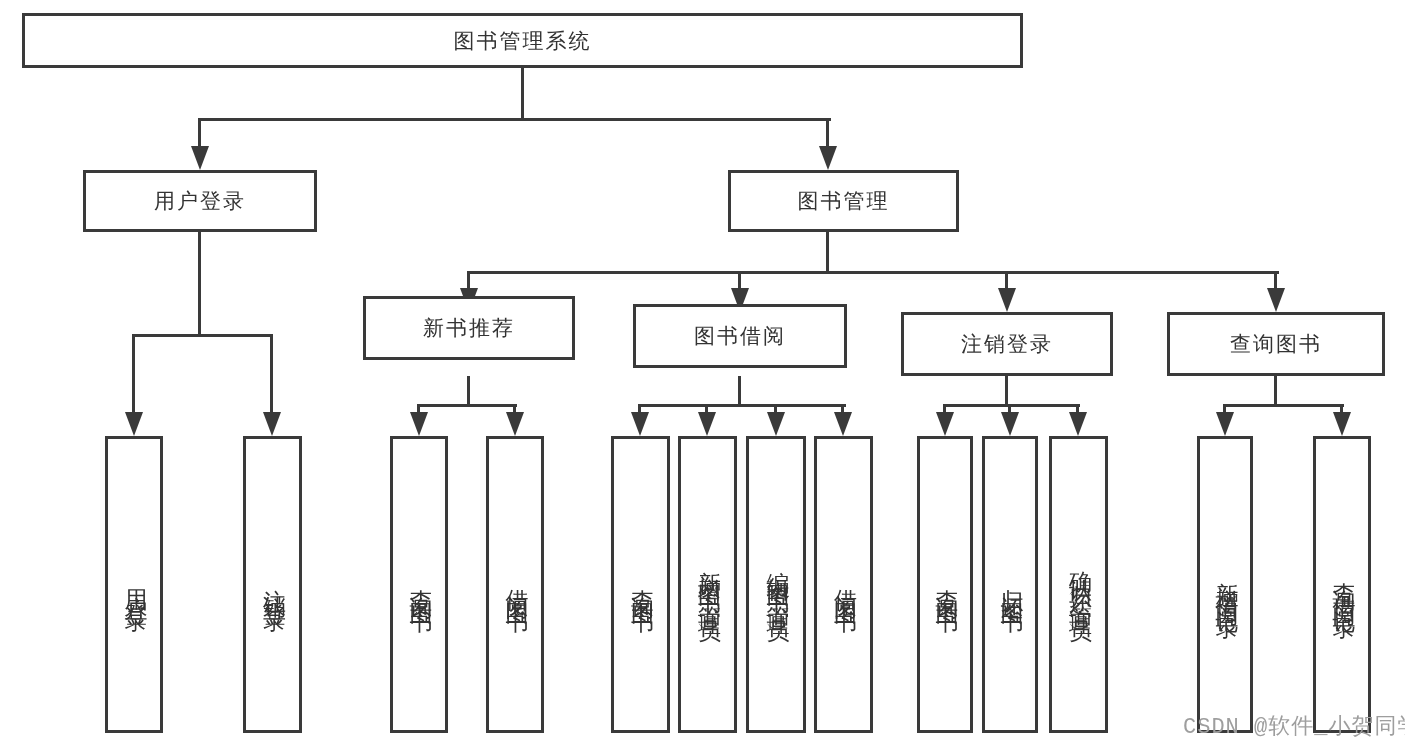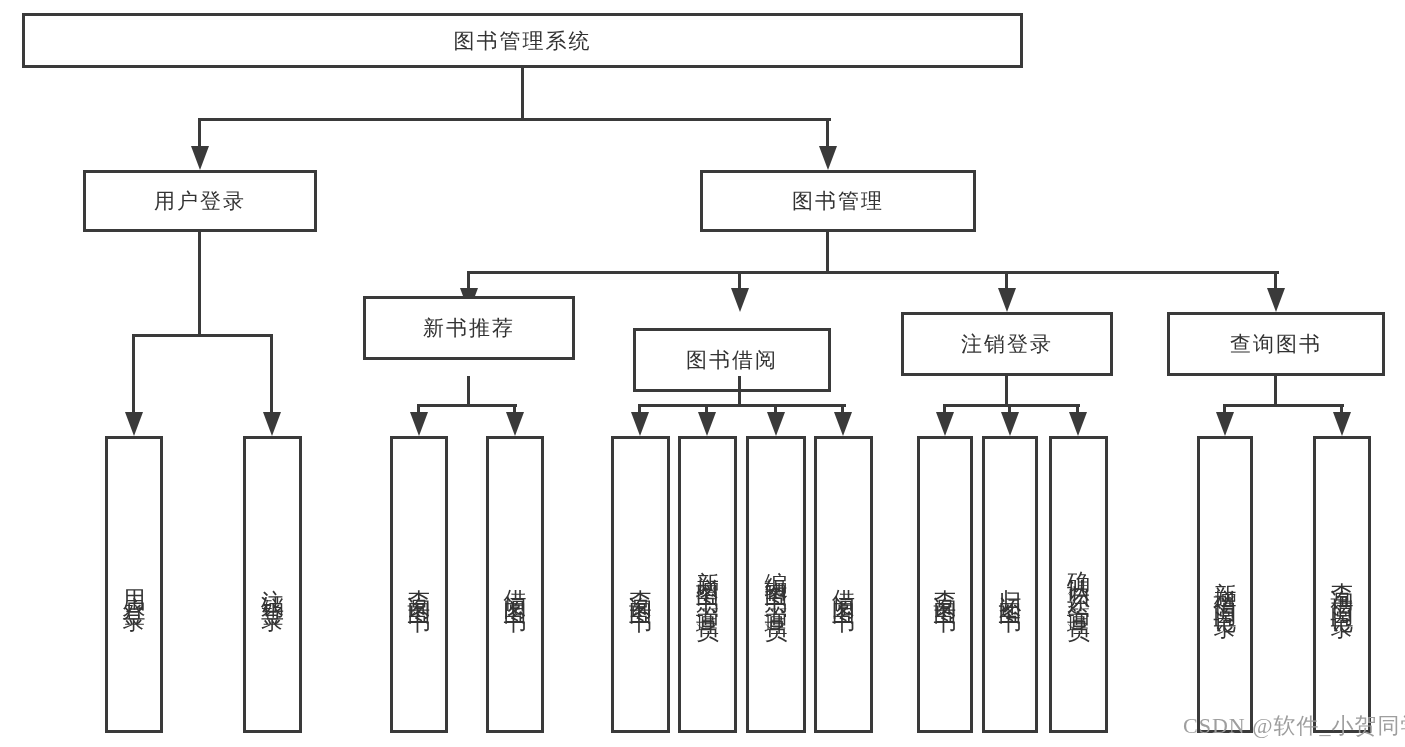--- a/index.html
+++ b/index.html
@@ -1,19 +1,19 @@
 <!DOCTYPE html>
 <html style="--line: #3a3a3a; --text: #333333; --watermark: #9e9e9e; --background: #ffffff;"><head>
 <meta charset="utf-8">
 <style>
   html,body { margin:0; padding:0; background:#ffffff; }
   .canvas {
     position:relative; width:1405px; height:747px; overflow:hidden;
     background:var(--background, #ffffff);
-    font-family:Liberation Serif, serif;
+    font-family:Liberation Mono, monospace;
     color:var(--text, #333333);
   }
   .node {
     position:absolute; box-sizing:border-box;
     border:3px solid var(--line, #3a3a3a);
     background:#ffffff;
     display:flex; align-items:center; justify-content:center;
   }
   .hbox { font-size:21px; letter-spacing:2px; font-weight:500; }
   .leaf span {
@@ -41,42 +41,42 @@
   <div class="node hbox" style="left:22px;top:13px;width:1001px;height:55px">图书管理系统</div>
 
   <div class="line" style="left:521px;top:68px;width:3px;height:52px"></div>
   <div class="line" style="left:198px;top:118px;width:633px;height:3px"></div>
   <div class="line" style="left:198px;top:118px;width:3px;height:32px"></div>
   <div class="line" style="left:826px;top:118px;width:3px;height:32px"></div>
   <div class="arrow" style="left:191px;top:146px"></div>
   <div class="arrow" style="left:819px;top:146px"></div>
 
   <div class="node hbox" style="left:83px;top:170px;width:234px;height:62px">用户登录</div>
-  <div class="node hbox" style="left:700px;top:170px;width:276px;height:62px">图书管理</div>
+  <div class="node hbox" style="left:728px;top:170px;width:231px;height:62px">图书管理</div>
 
   <div class="line" style="left:198px;top:232px;width:3px;height:104px"></div>
   <div class="line" style="left:132px;top:334px;width:141px;height:3px"></div>
   <div class="line" style="left:132px;top:334px;width:3px;height:80px"></div>
   <div class="line" style="left:270px;top:334px;width:3px;height:80px"></div>
   <div class="arrow" style="left:125px;top:412px"></div>
   <div class="arrow" style="left:263px;top:412px"></div>
 
   <div class="line" style="left:826px;top:232px;width:3px;height:42px"></div>
   <div class="line" style="left:467px;top:271px;width:812px;height:3px"></div>
   <div class="line" style="left:467px;top:271px;width:3px;height:21px"></div>
   <div class="line" style="left:738px;top:271px;width:3px;height:21px"></div>
   <div class="line" style="left:1005px;top:271px;width:3px;height:21px"></div>
   <div class="line" style="left:1274px;top:271px;width:3px;height:21px"></div>
   <div class="arrow" style="left:460px;top:288px"></div>
   <div class="arrow" style="left:731px;top:288px"></div>
   <div class="arrow" style="left:998px;top:288px"></div>
   <div class="arrow" style="left:1267px;top:288px"></div>
 
   <div class="node hbox" style="left:363px;top:296px;width:212px;height:64px">新书推荐</div>
-  <div class="node hbox" style="left:633px;top:328px;width:198px;height:64px">图书借阅</div>
+  <div class="node hbox" style="left:633px;top:304px;width:214px;height:64px">图书借阅</div>
   <div class="node hbox" style="left:901px;top:312px;width:212px;height:64px">注销登录</div>
   <div class="node hbox" style="left:1167px;top:312px;width:218px;height:64px">查询图书</div>
 
   <div class="line" style="left:467px;top:376px;width:3px;height:31px"></div>
   <div class="line" style="left:417px;top:404px;width:100px;height:3px"></div>
   <div class="line" style="left:417px;top:404px;width:3px;height:10px"></div>
   <div class="line" style="left:513px;top:404px;width:3px;height:10px"></div>
   <div class="arrow" style="left:410px;top:412px"></div>
   <div class="arrow" style="left:506px;top:412px"></div>
 

